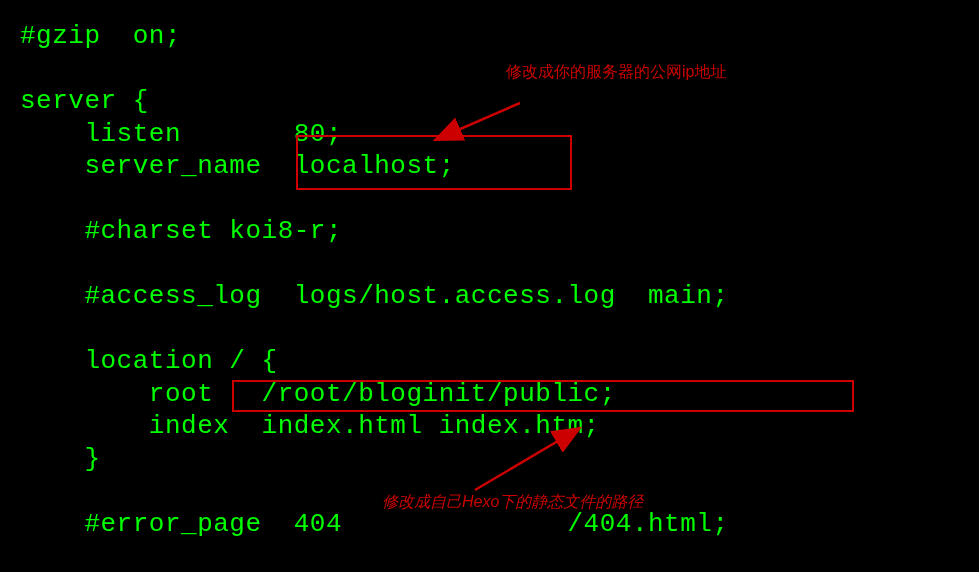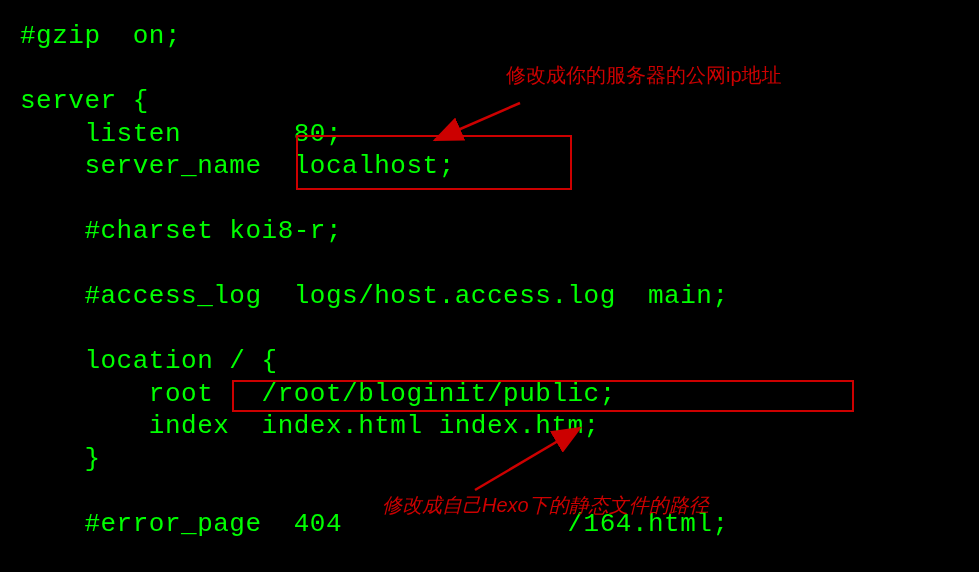--- a/index.html
+++ b/index.html
@@ -21,21 +21,21 @@
       left: 20px;
       color: #00ff00;
       font-size: 26px;
       line-height: 1.25;
       white-space: pre;
       letter-spacing: 0.5px;
     }
     .annotation {
       position: absolute;
       color: #cc0000;
-      font-size: 20px;
+      font-size: 16px;
       font-family: "Microsoft YaHei", "SimSun", sans-serif;
     }
     .red-box {
       position: absolute;
       border: 2px solid #cc0000;
       background: transparent;
     }
     .arrow {
       position: absolute;
     }
@@ -51,21 +51,21 @@
 
     #charset koi8-r;
 
     #access_log  logs/host.access.log  main;
 
     location / {
         root   /root/bloginit/public;
         index  index.html index.htm;
     }
 
-    #error_page  404              /164.html;</div>
+    #error_page  404              /404.html;</div>
 
 <div class="red-box" style="left:296px; top:135px; width:276px; height:55px;"></div>
 
 <div class="red-box" style="left:232px; top:380px; width:622px; height:32px;"></div>
 
 <div class="annotation" style="left:506px; top:62px;">修改成你的服务器的公网ip地址</div>
 
 <svg class="arrow" style="left:420px; top:95px; width:110px; height:55px;" viewBox="0 0 110 55">
   <defs>
     <marker id="arrowhead1" markerWidth="12" markerHeight="10" refX="11" refY="5" orient="auto">

